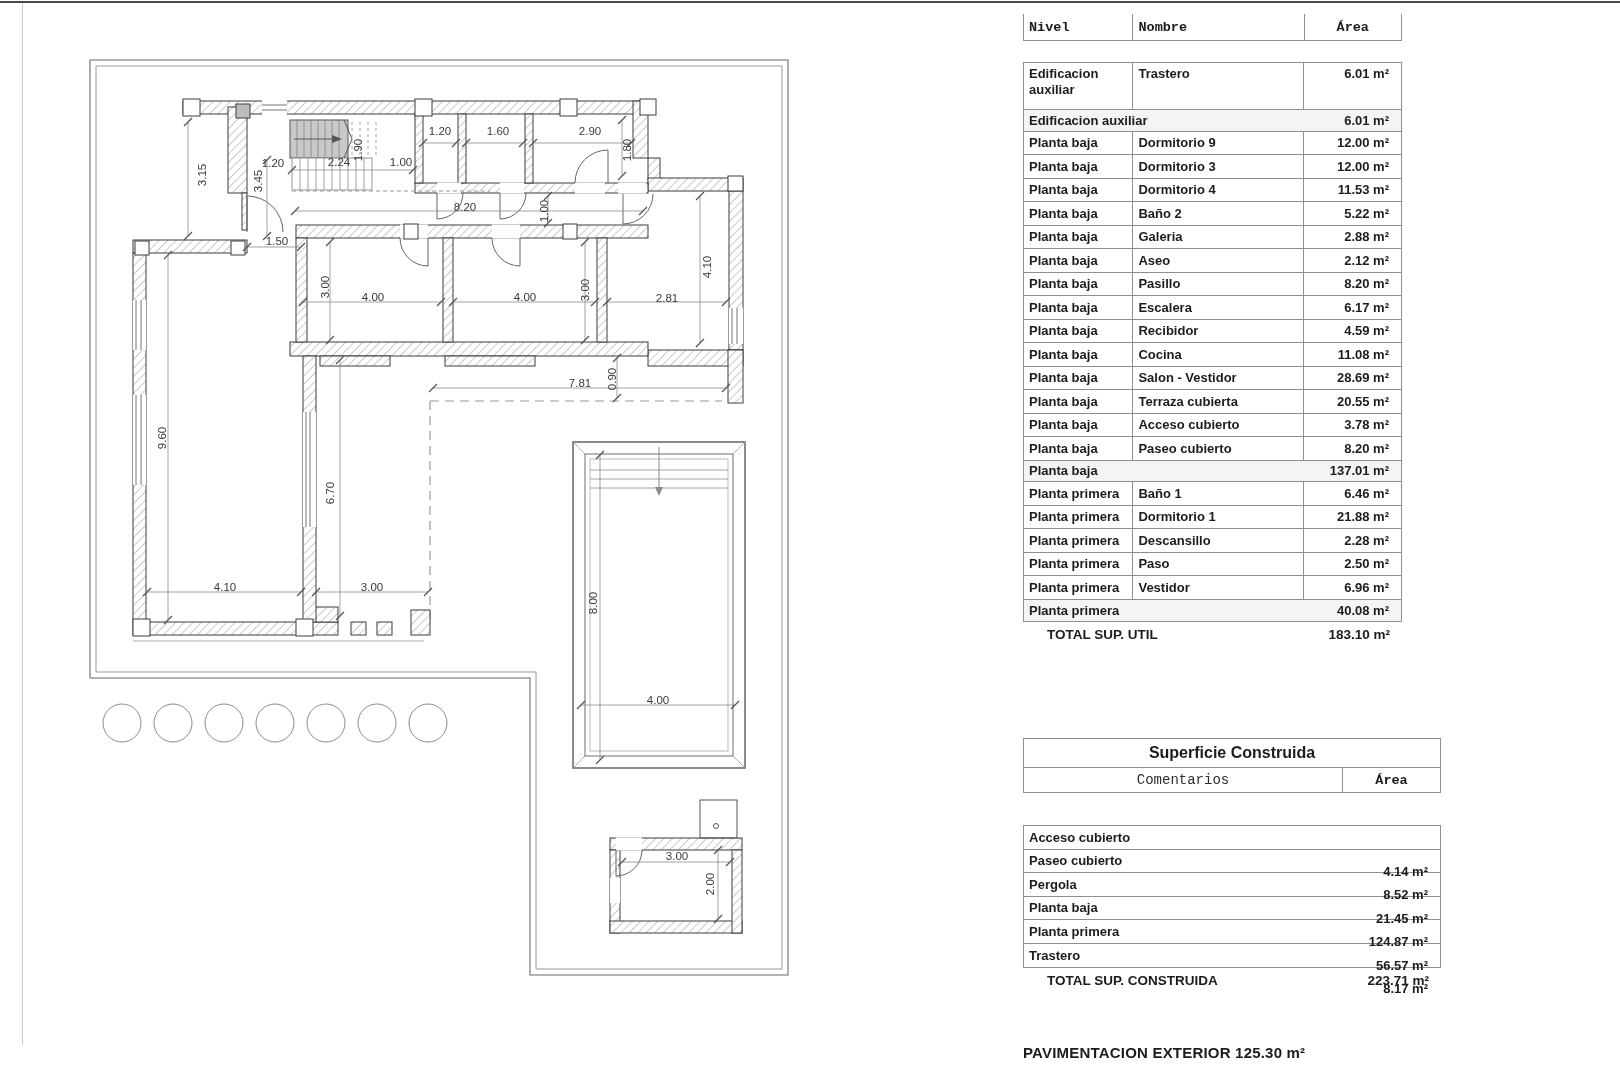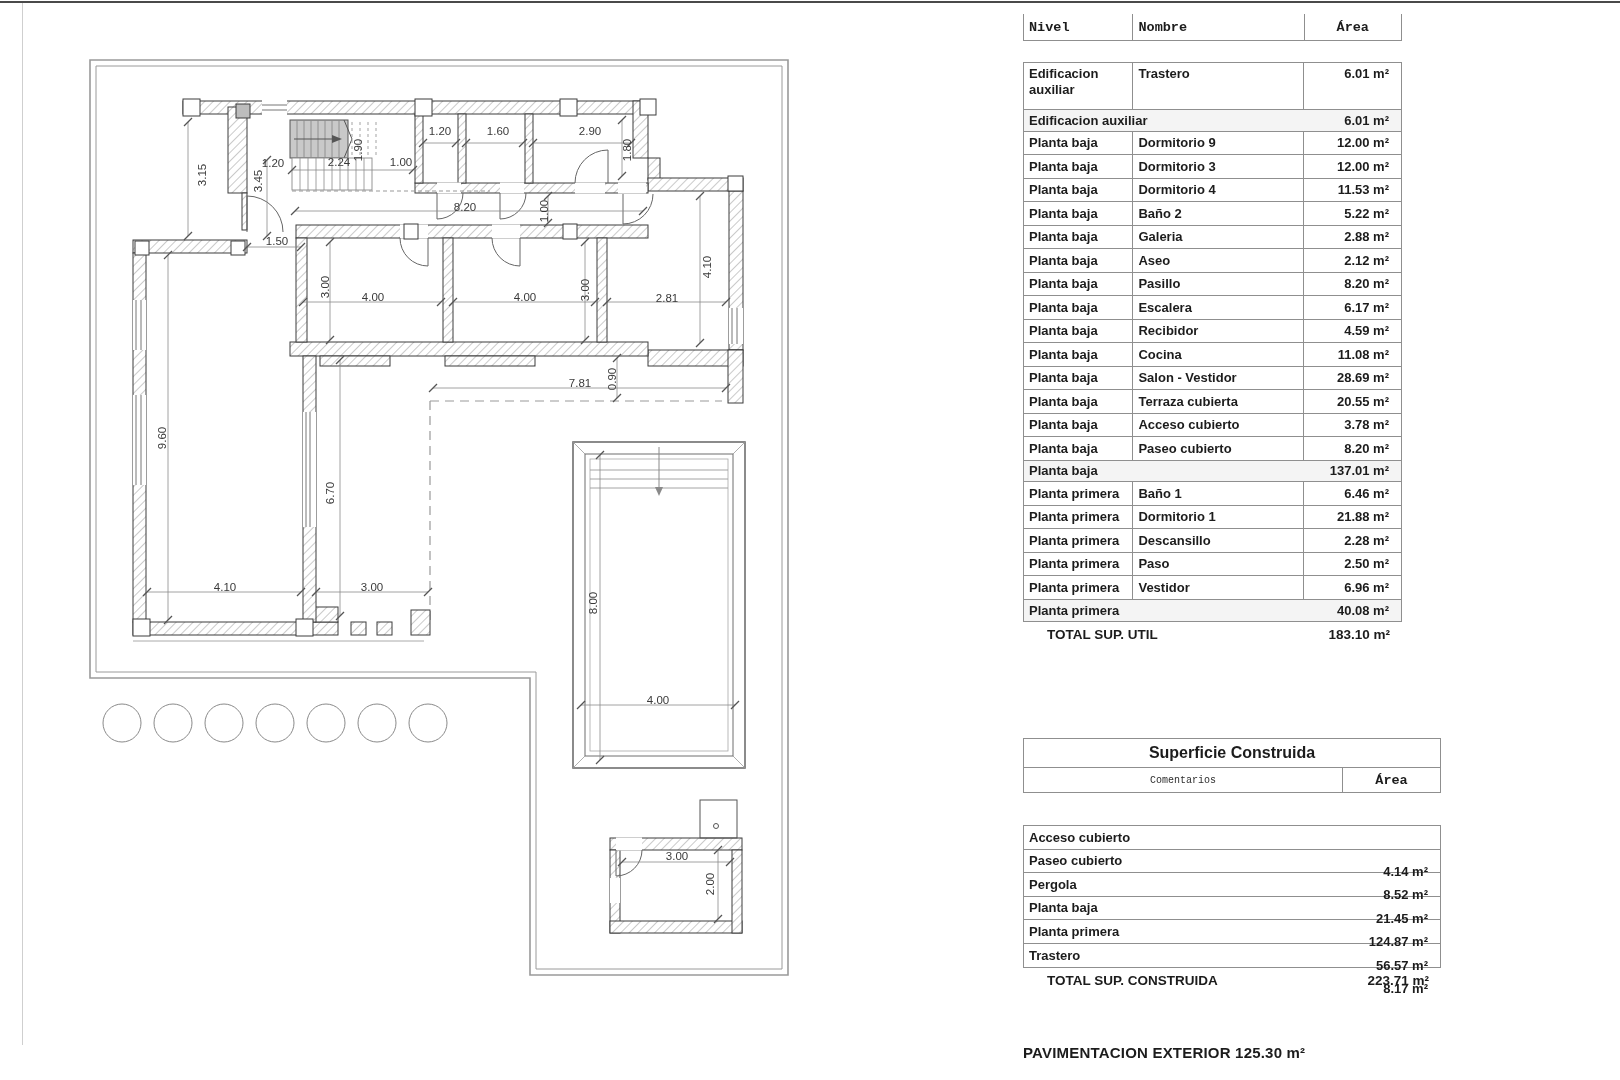--- a/index.html
+++ b/index.html
@@ -11,21 +11,21 @@
 
   
   .tables-panel{position:absolute;left:1023px;top:0;width:379px;}
   .t-title{box-sizing:border-box;border:1.5px solid #8f8f8f;height:41px;display:flex;
            align-items:center;justify-content:center;font-weight:bold;font-size:17px;}
   .t-head{box-sizing:border-box;border:1.5px solid #8f8f8f;border-top:none;height:27px;display:flex;}
   .t-head .hc{box-sizing:border-box;display:flex;align-items:center;font-weight:bold;font-size:13.5px;
               padding:0 5px;font-family:Liberation Mono, monospace;}
   .t-head .hc.c2,.t-head .hc.c3{border-left:1px solid #8f8f8f;}
   .t-head .hc.area{justify-content:center;padding:0;}
-  .t-head .hc.comentarios{justify-content:center;font-weight:normal;font-size:10px;color:#2e2e2e;}
+  .t-head .hc.comentarios{justify-content:center;font-weight:normal;font-size:14px;color:#2e2e2e;}
   .t-body{box-sizing:border-box;border:1.5px solid #8f8f8f;margin-top:21px;}
   .t-body.t2{margin-top:32px;}
   .row{box-sizing:border-box;display:flex;height:23.5px;border-bottom:1px solid #8f8f8f;
        font-weight:bold;font-size:13px;align-items:stretch;}
   .row:last-child{border-bottom:none;}
   .row .cell{box-sizing:border-box;display:flex;align-items:center;padding:0 5px;overflow:hidden;}
   .row .cNivel{width:109px;}
   .row .cNombre{width:172px;border-left:1px solid #8f8f8f;}
   .row .cArea{width:98px;border-left:1px solid #8f8f8f;justify-content:flex-end;padding-right:12px;}
   .row.tall{height:47px;}

